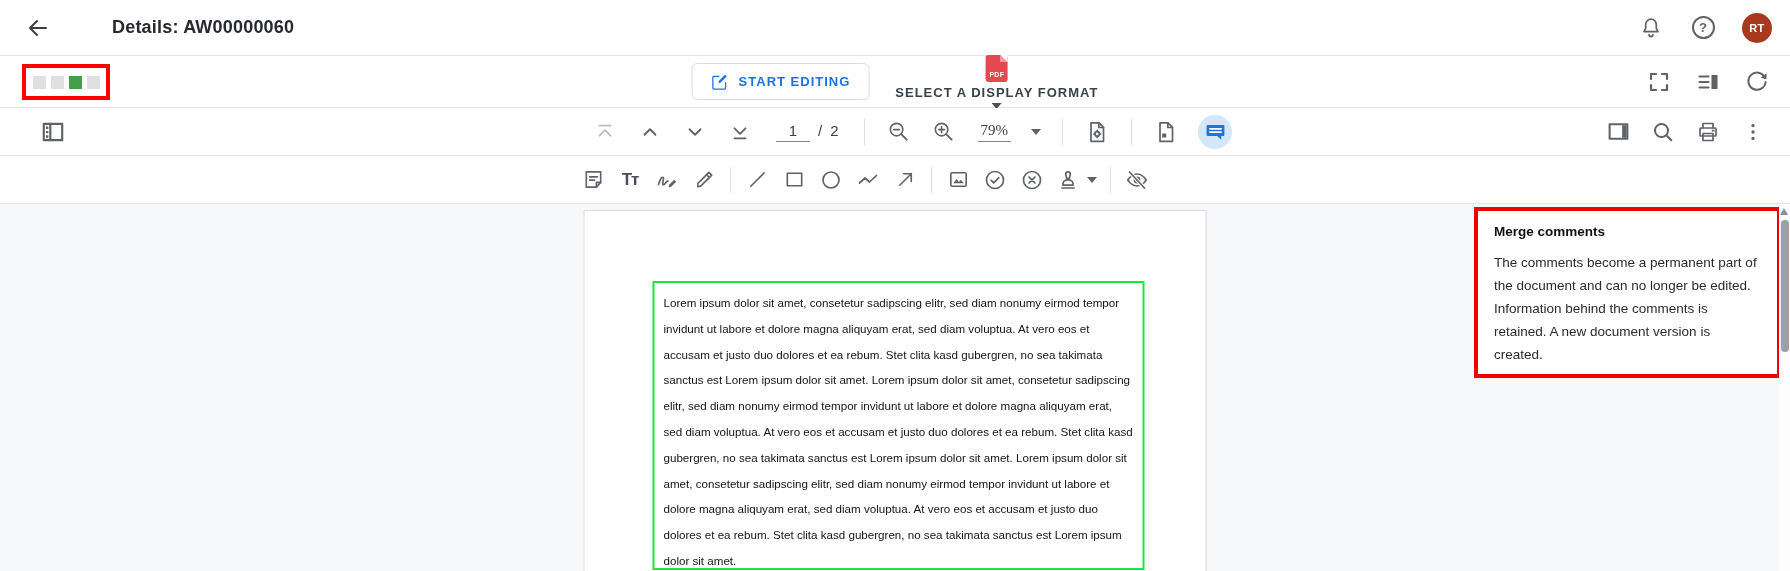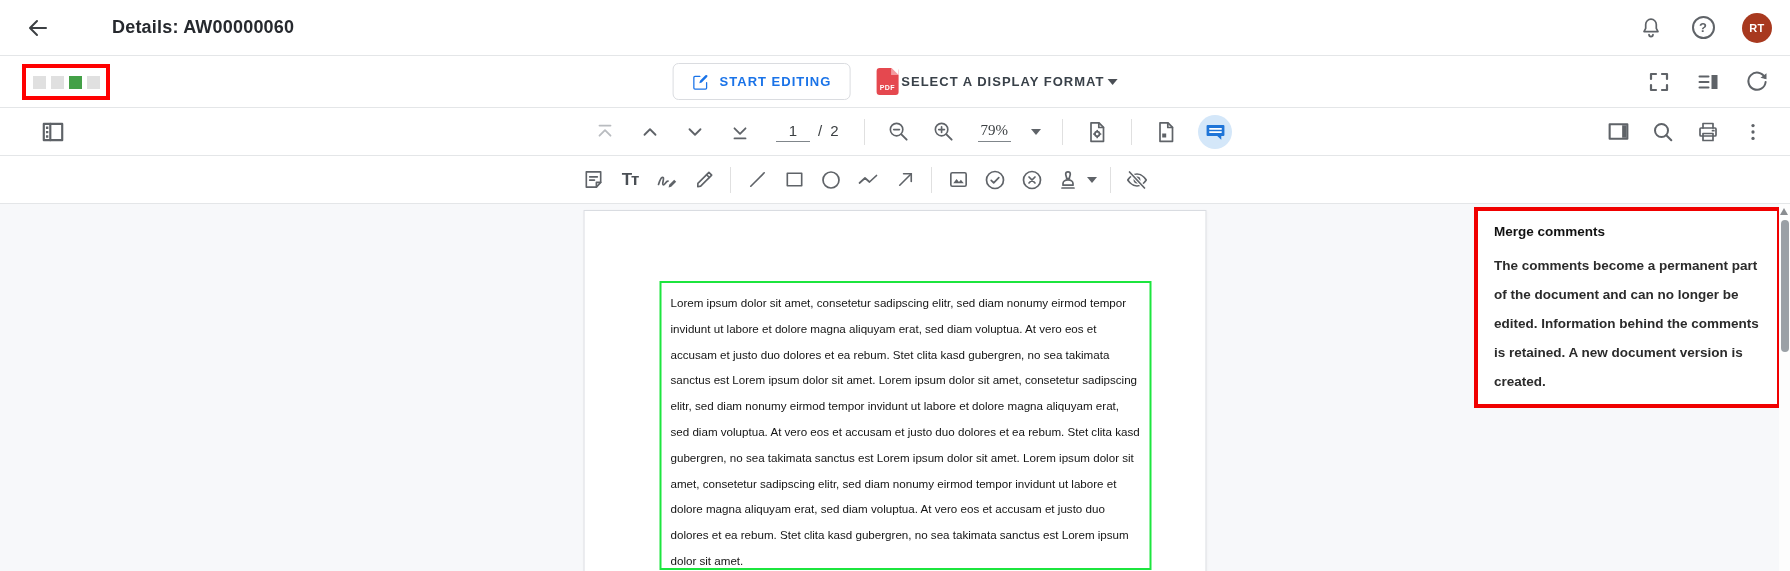--- a/index.html
+++ b/index.html
@@ -26,21 +26,21 @@
                     display:flex; align-items:center; justify-content:center; gap:5px; background:#fff; }
   .sq { width:13px; height:13px; }
   .actions-center { position:absolute; left:50%; top:0; height:100%; transform:translateX(-50%);
                     display:flex; align-items:center; gap:26px; }
   .start-editing-btn { display:flex; align-items:center; gap:10px; height:37px; padding:0 18px; background:#fff;
                        border:1px solid #dadce0; border-radius:6px; color:#1a73e8; font-size:13px; font-weight:700;
                        letter-spacing:1px; cursor:pointer; }
   .start-editing-btn svg { stroke:#1a73e8; }
   .start-editing-btn svg .fil { fill:#1a73e8; }
   .format-select { display:flex; align-items:center; gap:3px; cursor:pointer; color:#394149; font-size:13px;
-                   font-weight:700; letter-spacing:1px; }
+                   font-weight:700; letter-spacing:1px;flex-direction:column; }
   .pdf-badge { position:relative; width:22px; height:27px; background:#e5484f; border-radius:3px; }
   .pdf-fold { position:absolute; top:0; right:0; width:0; height:0; border-left:7px solid #f59a9e; border-top:7px solid #fff; }
   .pdf-text { position:absolute; left:0; right:0; bottom:4px; text-align:center; color:#fff; font-size:7px; font-weight:700; letter-spacing:.3px; }
   .caret-down { width:0; height:0; border-left:5px solid transparent; border-right:5px solid transparent; border-top:6px solid #4a4f55; }
   .actions-right { position:absolute; right:20px; top:0; height:100%; display:flex; align-items:center; gap:23px; }
 
   
   .viewer-bar { position:relative; height:48px; border-bottom:1px solid #e4e6e8; background:#fff; }
   .vb-left { position:absolute; left:40px; top:0; height:100%; display:flex; align-items:center; }
   .vb-center { position:absolute; left:592px; top:0; height:100%; display:flex; align-items:center; gap:19px; }
@@ -67,25 +67,25 @@
                  display:flex; align-items:center; justify-content:center; box-shadow:0 1px 2px rgba(0,0,0,.3); }
   .switch-knob::after { content:""; width:10px; height:2px; background:#fff; }
   .merge-redbox { width:46px; height:45px; border:3px solid #ff0000; display:flex; align-items:center; justify-content:center; }
   .merge-circle { width:37px; height:37px; border-radius:50%; background:#ececec; display:flex; align-items:center; justify-content:center; cursor:pointer; }
 
   
   .doc-area { position:relative; height:367px; background:#f7f8fa; }
   .doc-page { position:absolute; left:50%; transform:translateX(-50%); top:6px; width:623px; height:380px;
               background:#fff; border:1px solid #d9dce1; box-shadow:0 1px 3px rgba(0,0,0,.06); }
   .green-box { position:absolute; left:68px; top:70px; width:492px; height:289px; border:2px solid #1ce53e;
-               padding:7px 9px; font-size:11.6px; line-height:25.8px; color:#141414; overflow:hidden;margin-left:7px; }
+               padding:7px 9px; font-size:11.6px; line-height:25.8px; color:#141414; overflow:hidden; }
   .tooltip { position:absolute; top:3px; right:9px; width:307px; background:#fff; border:4px solid #f00000;
              padding:13px 16px 8px; }
   .tooltip-title { font-size:13.5px; font-weight:700; color:#111; margin-bottom:12px; }
-  .tooltip-body { font-size:13.5px; line-height:29px; color:#2b2b2b;font-weight:bold; }
+  .tooltip-body { font-size:13.5px; line-height:23px; color:#2b2b2b; }
   .scrollbar { position:absolute; right:0; top:0; bottom:0; width:11px; background:#fdfdfd; }
   .scroll-up { position:absolute; top:4px; left:1px; width:0; height:0; border-left:4.5px solid transparent;
                border-right:4.5px solid transparent; border-bottom:7px solid #8a8d91; }
   .scroll-thumb { position:absolute; top:16px; left:1.5px; width:8px; height:132px; background:#9aa0a6; border-radius:4px; cursor:grab; }
 </style>
 </head>
 <body>
 
 <header class="top-bar">
   <div class="back-btn">

